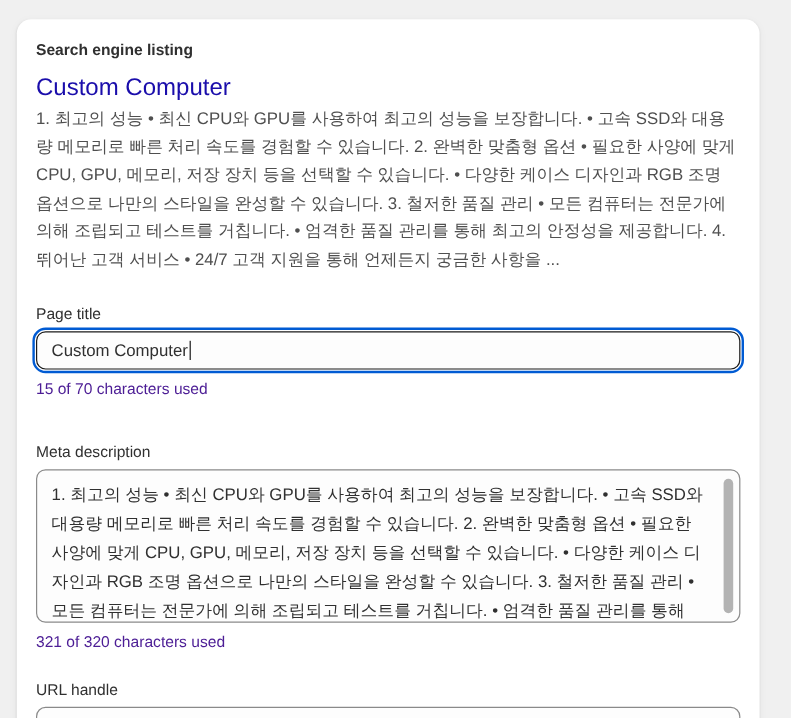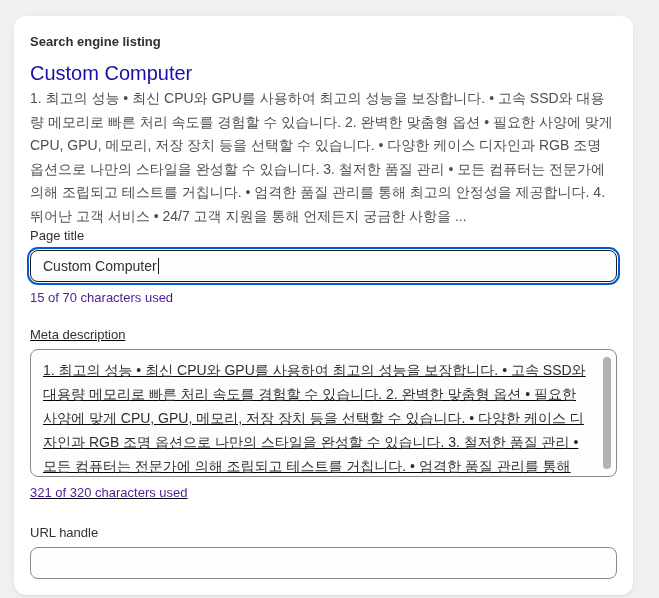--- a/index.html
+++ b/index.html
@@ -49,21 +49,21 @@
     margin-top: 2px;
     color: #4f4f4f;
   }
   .field-label {
     display: block;
     font-size: 13px;
     line-height: 16px;
     color: #303030;
     margin-bottom: 6px;
   }
-  .section-pagetitle { }
+  .section-pagetitle { margin-top: 26px; }
   .text-input {
     box-sizing: border-box;
     width: 100%;
     height: 32px;
     border: 1px solid #8a8a8a;
     border-radius: 8px;
     background: #fdfdfd;
     font-size: 14px;
     color: #303030;
     display: flex;
@@ -83,21 +83,21 @@
     background: #1a1a1a;
     margin-left: 1px;
     vertical-align: middle;
   }
   .helper {
     font-size: 13px;
     line-height: 16px;
     color: #4c1d95;
     margin-top: 8px;
   }
-  .section-meta { margin-top: 21px; text-decoration: underline; }
+  .section-meta { margin-top: 37px; }
   .meta-textarea {
     position: relative;
     box-sizing: border-box;
     width: 100%;
     height: 128px;
     border: 1px solid #8a8a8a;
     border-radius: 8px;
     background: #fdfdfd;
     padding: 8px 28px 8px 12px;
     font-size: 14px;

